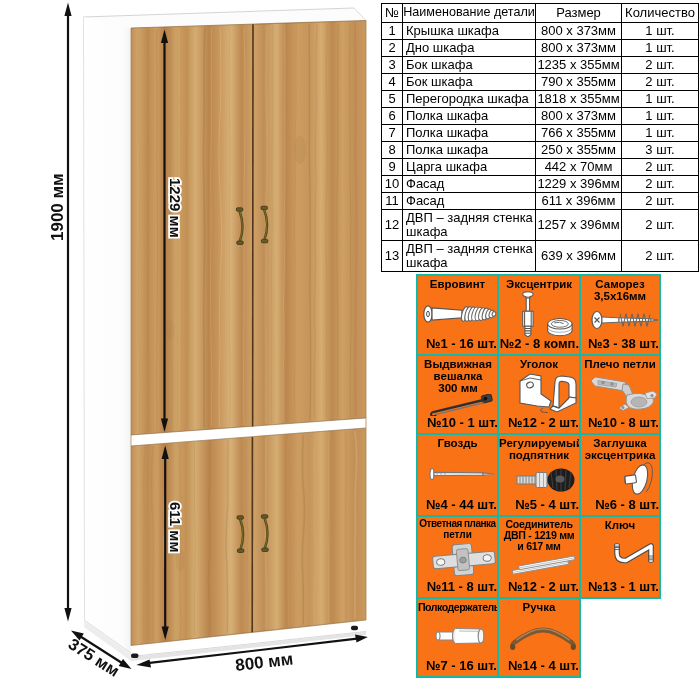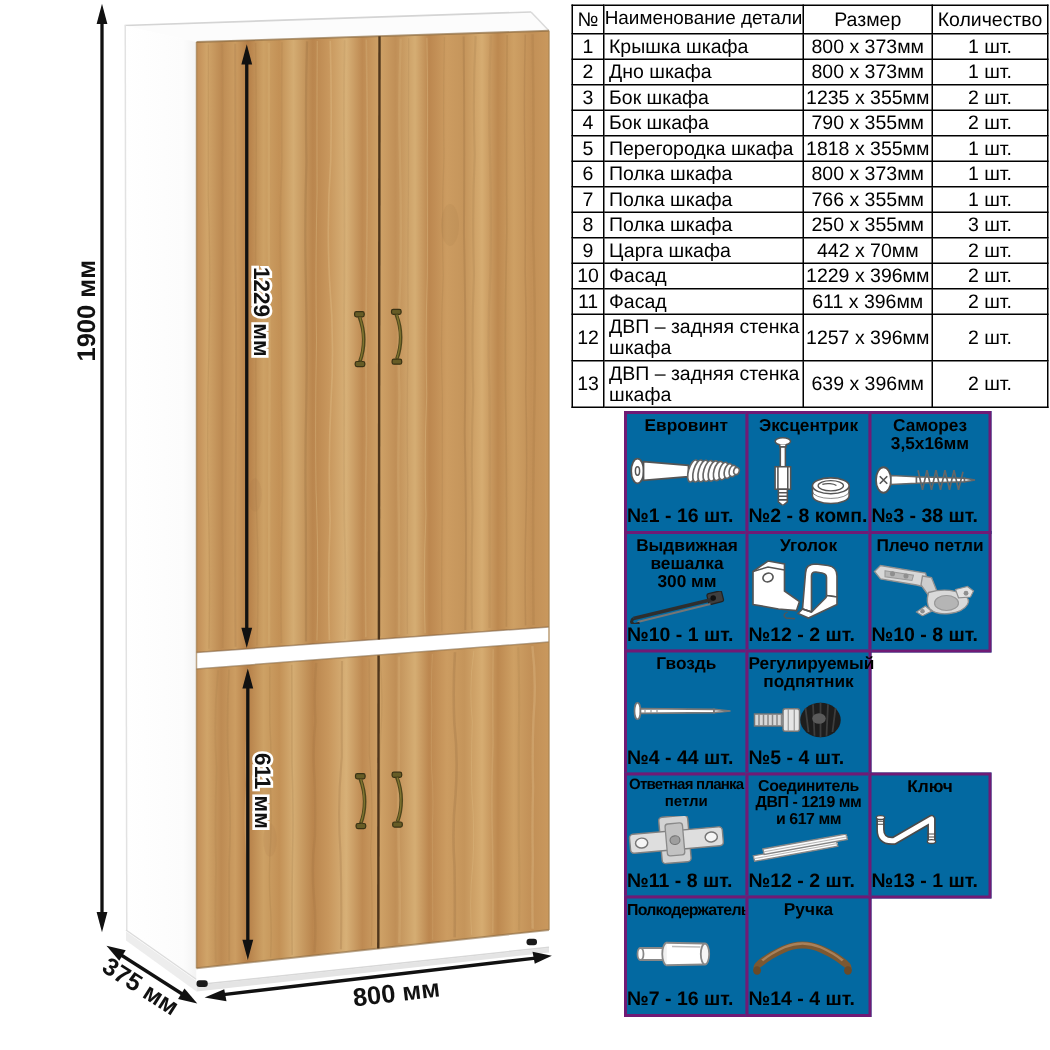--- a/index.html
+++ b/index.html
@@ -1,19 +1,19 @@
 <!DOCTYPE html>
 <html><head><meta charset="utf-8"><style>
 html,body{margin:0;padding:0;background:#fff;}
 body{width:700px;height:700px;font-family:"Liberation Sans",sans-serif;color:#000;}
 #page{position:relative;width:700px;height:700px;overflow:hidden;background:#fff;}
 table.parts{position:absolute;left:381px;top:3px;border-collapse:collapse;background:#fff;table-layout:fixed;}
 table.parts td{border:1.4px solid #000;font-size:13px;line-height:13.8px;text-align:center;padding:0;vertical-align:middle;}
 table.parts td.nm{text-align:left;padding-left:3px;}
-.hw{position:absolute;box-sizing:border-box;border:2px solid #701a75;background:#0369a1;display:flex;flex-direction:column;align-items:flex-start;justify-content:space-between;}
+.hw{position:absolute;box-sizing:border-box;border:2px solid #14b8a6;background:#f97316;display:flex;flex-direction:column;align-items:flex-end;justify-content:space-between;}
 .hw .t{font-weight:bold;font-size:11.5px;line-height:12px;text-align:center;padding-top:2px;width:100%;}
 .hw .c{font-weight:bold;font-size:13px;line-height:14px;padding-bottom:3px;white-space:nowrap;}
 .hw .ic{flex:0 0 auto;}
 </style></head><body>
 <div id="page">
 
 <svg width="410" height="700" viewBox="0 0 410 700" style="position:absolute;left:0;top:0;" xmlns="http://www.w3.org/2000/svg">
 <defs>
 <linearGradient id="wd" x1="0" y1="0" x2="1" y2="0">
 <stop offset="0" stop-color="#c28e57"></stop>
@@ -398,20 +398,30 @@
 <path d="M7,13 v8 M10,13 v8 M13,13 v8 M16,13 v8 M19,13 v8 M22,13 v8" stroke="#888" stroke-width="1"></path>
 <rect x="23" y="9.5" width="11" height="15" rx="1.5" fill="#e6e6e6" stroke="#777" stroke-width="1"></rect>
 <path d="M26.5,9.5 v15 M30.5,9.5 v15" stroke="#999" stroke-width="0.8"></path>
 <ellipse cx="48" cy="17" rx="13.5" ry="11.5" fill="#1d1d1d"></ellipse>
 <path d="M38,9 L40,25 M43,6.5 L44,27.5 M48,5.5 L48,28.5 M53,6.5 L52,27.5 M58,9 L56,25" stroke="#3d3d3d" stroke-width="1.2" fill="none"></path>
 <ellipse cx="47" cy="16" rx="4.5" ry="3.5" fill="#5a5a5a"></ellipse>
 </svg>
 <div class="c">№5 - 4 шт.</div>
 </div>
 
+<div class="hw" style="left:579px;top:433px;width:82px;height:84px;">
+<div class="t">Заглушка<br>эксцентрика</div>
+<svg class="ic" width="44" height="36" viewBox="0 0 44 36">
+<ellipse cx="25" cy="17.5" rx="7" ry="15" transform="rotate(14 25 17.5)" fill="#fff" stroke="#555" stroke-width="1.1"></ellipse>
+<path d="M29.5,4.5 a6,14 14 0 1 3,26.5" fill="none" stroke="#555" stroke-width="0.9" transform="translate(-1.5,-0.8)"></path>
+<rect x="10" y="13.5" width="11" height="8" rx="1" transform="rotate(-8 15 17)" fill="#fff" stroke="#555" stroke-width="1.1"></rect>
+<path d="M10,14.5 l0,7" stroke="#555" stroke-width="0.8"></path>
+</svg>
+<div class="c">№6 - 8 шт.</div>
+</div>
 
 <div class="hw" style="left:416px;top:515px;width:83px;height:84px;">
 <div class="t" style="font-size:10px;letter-spacing:-0.5px;line-height:10.8px;white-space:nowrap;">Ответная планка<br><span style="letter-spacing:0">петли</span></div>
 <svg class="ic" width="66" height="33" viewBox="2 3 66 34">
 <g transform="rotate(-5 35 20)">
 <rect x="24" y="3" width="20" height="32" rx="2.5" fill="#d3d3d3" stroke="#808080" stroke-width="1"></rect>
 <rect x="3" y="13" width="64" height="13" rx="2.5" fill="#dedede" stroke="#808080" stroke-width="1"></rect>
 <ellipse cx="11" cy="19.5" rx="4.2" ry="3.4" fill="#f5f5f5" stroke="#777" stroke-width="1"></ellipse>
 <ellipse cx="59" cy="19.5" rx="4.2" ry="3.4" fill="#f5f5f5" stroke="#777" stroke-width="1"></ellipse>
 <rect x="28" y="8" width="12" height="22" rx="2" fill="#c2c2c2" stroke="#8a8a8a" stroke-width="0.9"></rect>

